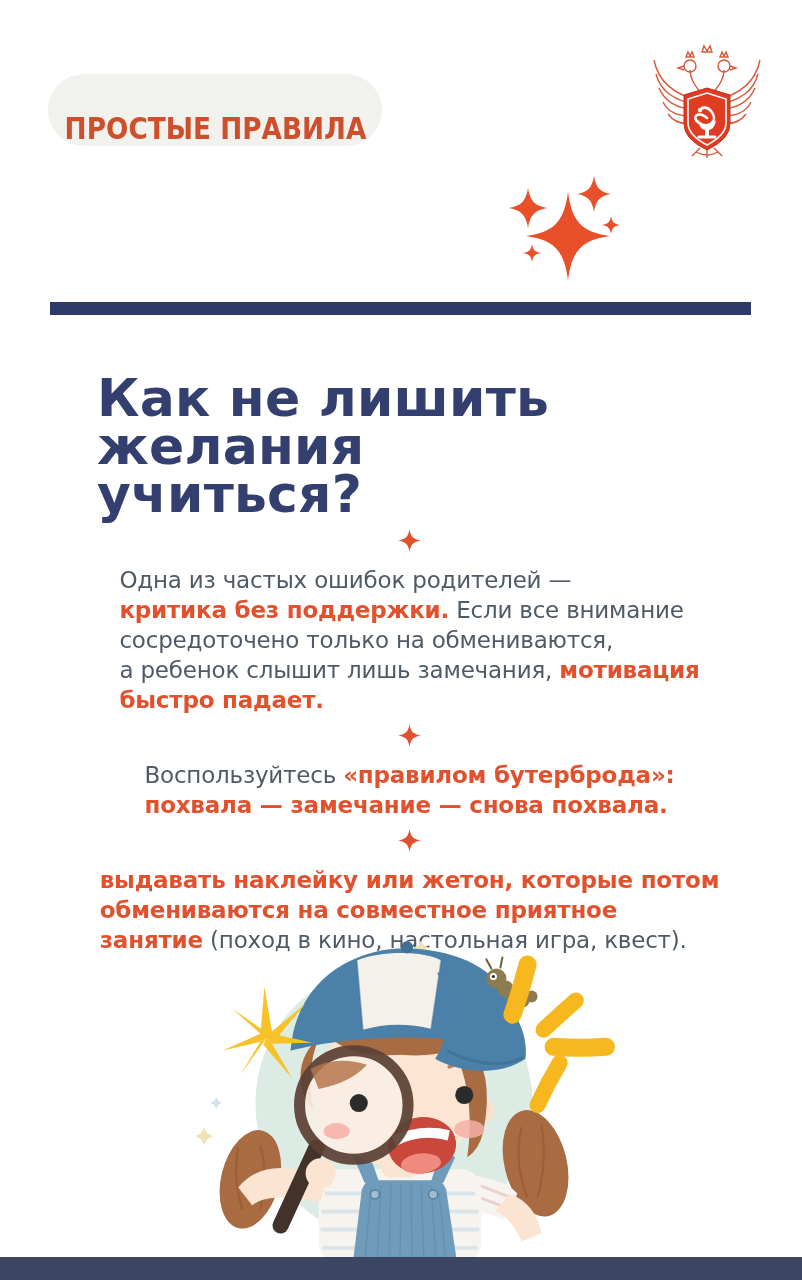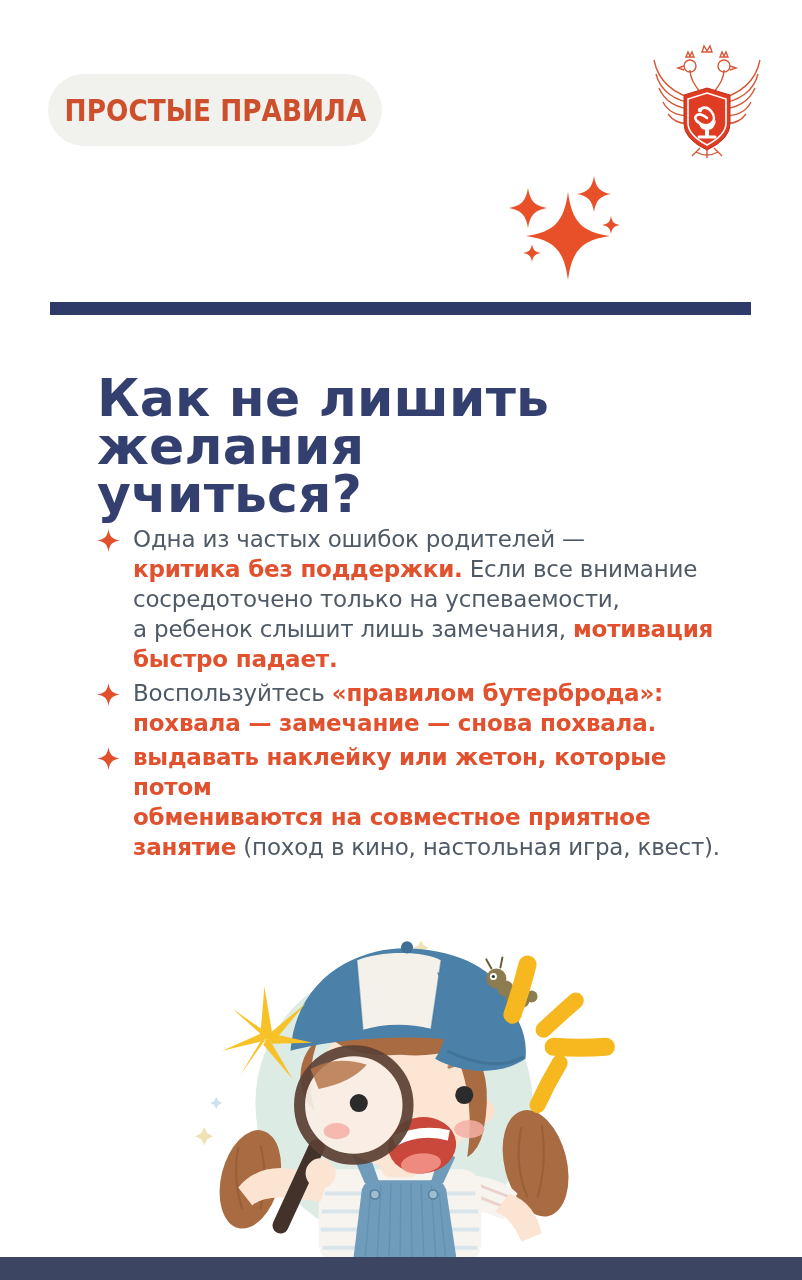--- a/index.html
+++ b/index.html
@@ -11,34 +11,34 @@
     --footer-navy:#3C4662;
     --body:#4F5A66;
   }
   *{margin:0;padding:0;box-sizing:border-box;}
   html,body{background:#ffffff;}
   body{font-family:"DejaVu Sans","Liberation Sans",sans-serif;}
   .poster{position:relative;width:802px;height:1280px;background:#ffffff;overflow:hidden;}
 
   
   .badge{position:absolute;left:48px;top:74px;width:334px;height:72px;
-    background:var(--badge-bg);border-radius:40px;display:flex;align-items:center;justify-content:center;}
+    background:var(--badge-bg);border-radius:40px;display:flex;align-items:flex-end;justify-content:center;}
   .badge-text{display:inline-block;font-weight:bold;font-size:31px;letter-spacing:0px;
     color:var(--badge-text);transform:scaleX(.85);white-space:nowrap;}
 
   .emblem{position:absolute;left:646px;top:40px;}
   .sparkles{position:absolute;left:492px;top:170px;}
 
   .divider{position:absolute;left:50px;top:302px;width:701px;height:13px;background:var(--bar-navy);}
 
   .title{position:absolute;left:97px;top:374px;font-size:52px;line-height:48px;font-weight:bold;
     color:var(--navy);white-space:pre-line;letter-spacing:.2px;}
 
   .bullets{position:absolute;left:97px;top:524px;width:625px;list-style:none;}
-  .bullet{display:flex;align-items:flex-start;gap:13px;}
+  .bullet{display:flex;align-items:center;gap:13px;flex-direction:column;}
   .bullet + .bullet{margin-top:4px;}
   .bullet-icon{flex:0 0 auto;margin-top:5px;}
   .bullet-text{font-size:23px;line-height:30px;color:var(--body);white-space:pre-line;letter-spacing:-.2px;}
   .bullet-text .accent{color:var(--orange);font-weight:bold;}
 
   .illustration{position:absolute;left:168px;top:930px;}
 
   .footer-bar{position:absolute;left:0;top:1257px;width:802px;height:23px;background:var(--footer-navy);}
 </style>
 </head>
@@ -107,21 +107,21 @@
   <h1 class="title">Как не лишить желания
 учиться?</h1>
 
   <ul class="bullets">
     <li class="bullet">
       <svg class="bullet-icon" width="23" height="23" viewBox="0 0 100 100">
           <path fill="#E2512E" d="M50 0 C55 33 67 45 100 50 C67 55 55 67 50 100 C45 67 33 55 0 50 C33 45 45 33 50 0 Z"></path>
         </svg>
       <p class="bullet-text"><span class="plain">Одна из частых ошибок родителей —
 </span><span class="accent">критика без поддержки.</span><span class="plain"> Если все внимание
-сосредоточено только на успеваемости,
+сосредоточено только на обмениваются,
 а ребенок слышит лишь замечания, </span><span class="accent">мотивация
 быстро падает.</span></p>
     </li>
     <li class="bullet">
       <svg class="bullet-icon" width="23" height="23" viewBox="0 0 100 100">
           <path fill="#E2512E" d="M50 0 C55 33 67 45 100 50 C67 55 55 67 50 100 C45 67 33 55 0 50 C33 45 45 33 50 0 Z"></path>
         </svg>
       <p class="bullet-text"><span class="plain">Воспользуйтесь </span><span class="accent">«правилом бутерброда»:
 похвала — замечание — снова похвала.</span></p>
     </li>

